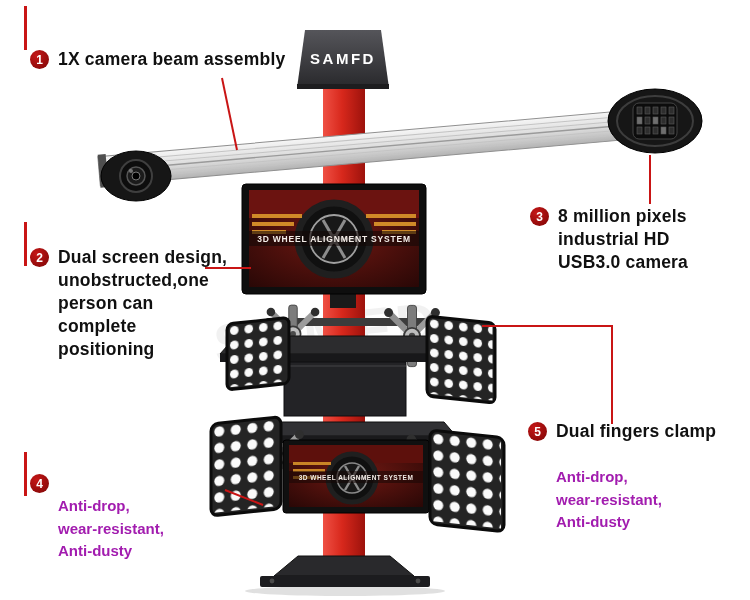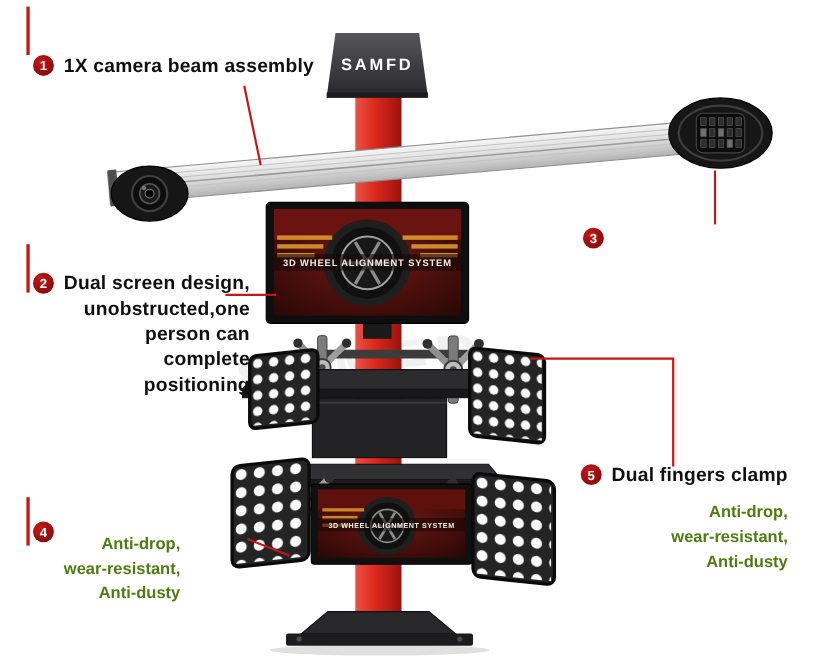--- a/index.html
+++ b/index.html
@@ -9,28 +9,28 @@
   }
   .stage{position:absolute;inset:0;width:750px;height:600px;}
   svg.machine{position:absolute;left:0;top:0;}
   .callout{position:absolute;display:flex;gap:9px;align-items:flex-start;z-index:5;}
   .bullet{
     width:19px;height:19px;border-radius:50%;flex:none;margin-top:2px;
     background:radial-gradient(circle at 35% 30%, #c51717, #7c0505);
     color:#fff;font-size:12px;font-weight:bold;
     display:flex;align-items:center;justify-content:center;
   }
-  .c-text{display:flex;flex-direction:column;text-align:right;}
+  .c-text{display:flex;flex-direction:column;}
   .title{
     font-weight:bold;font-size:17.5px;color:#101010;line-height:1.32;
     white-space:pre-line;letter-spacing:0.2px;
   }
   .details{
-    font-weight:bold;font-size:15px;color:#4d7c0f;line-height:1.5;
-    white-space:pre-line;margin-top:12px;
+    font-weight:bold;font-size:15px;color:#a21caf;line-height:1.5;
+    white-space:pre-line;margin-top:23px;
   }
   .accent-bar{position:absolute;width:3px;height:44px;background:#c91515;z-index:4;}
 </style>
 </head>
 <body>
 
 <div class="stage">
 
   <svg class="machine" width="750" height="600" viewBox="0 0 750 600">
     <defs>
@@ -238,20 +238,25 @@
       <span class="title">Dual screen design,
 unobstructed,one
 person can
 complete
 positioning</span>
     </div>
   </div>
 
   <div class="callout" style="left:530px;top:205px">
     <span class="bullet">3</span>
+    <div class="c-text">
+      <span class="title">8 million pixels
+industrial HD
+USB3.0 camera</span>
+    </div>
   </div>
 
   <div class="callout" style="left:30px;top:472px">
     <span class="bullet">4</span>
     <div class="c-text">
       <span class="details">Anti-drop,
 wear-resistant,
 Anti-dusty</span>
     </div>
   </div>

